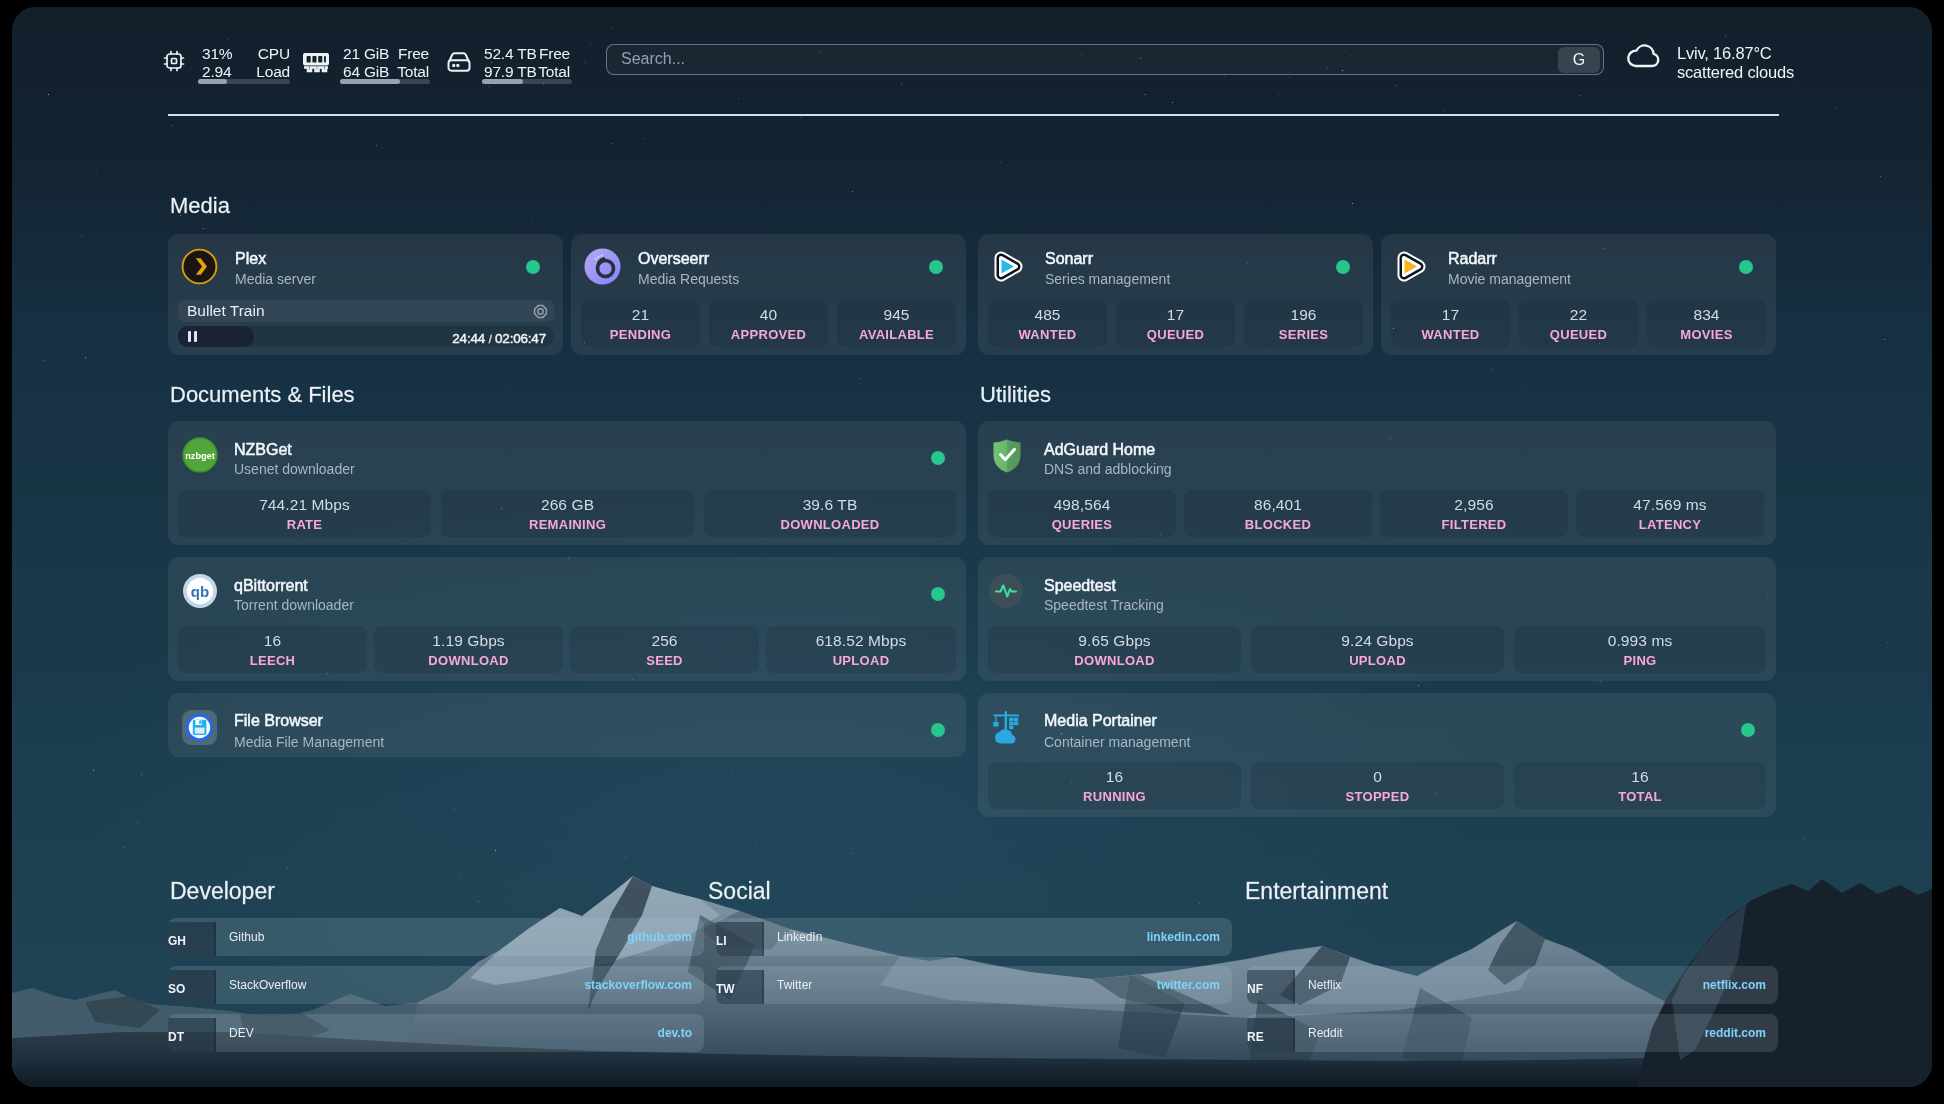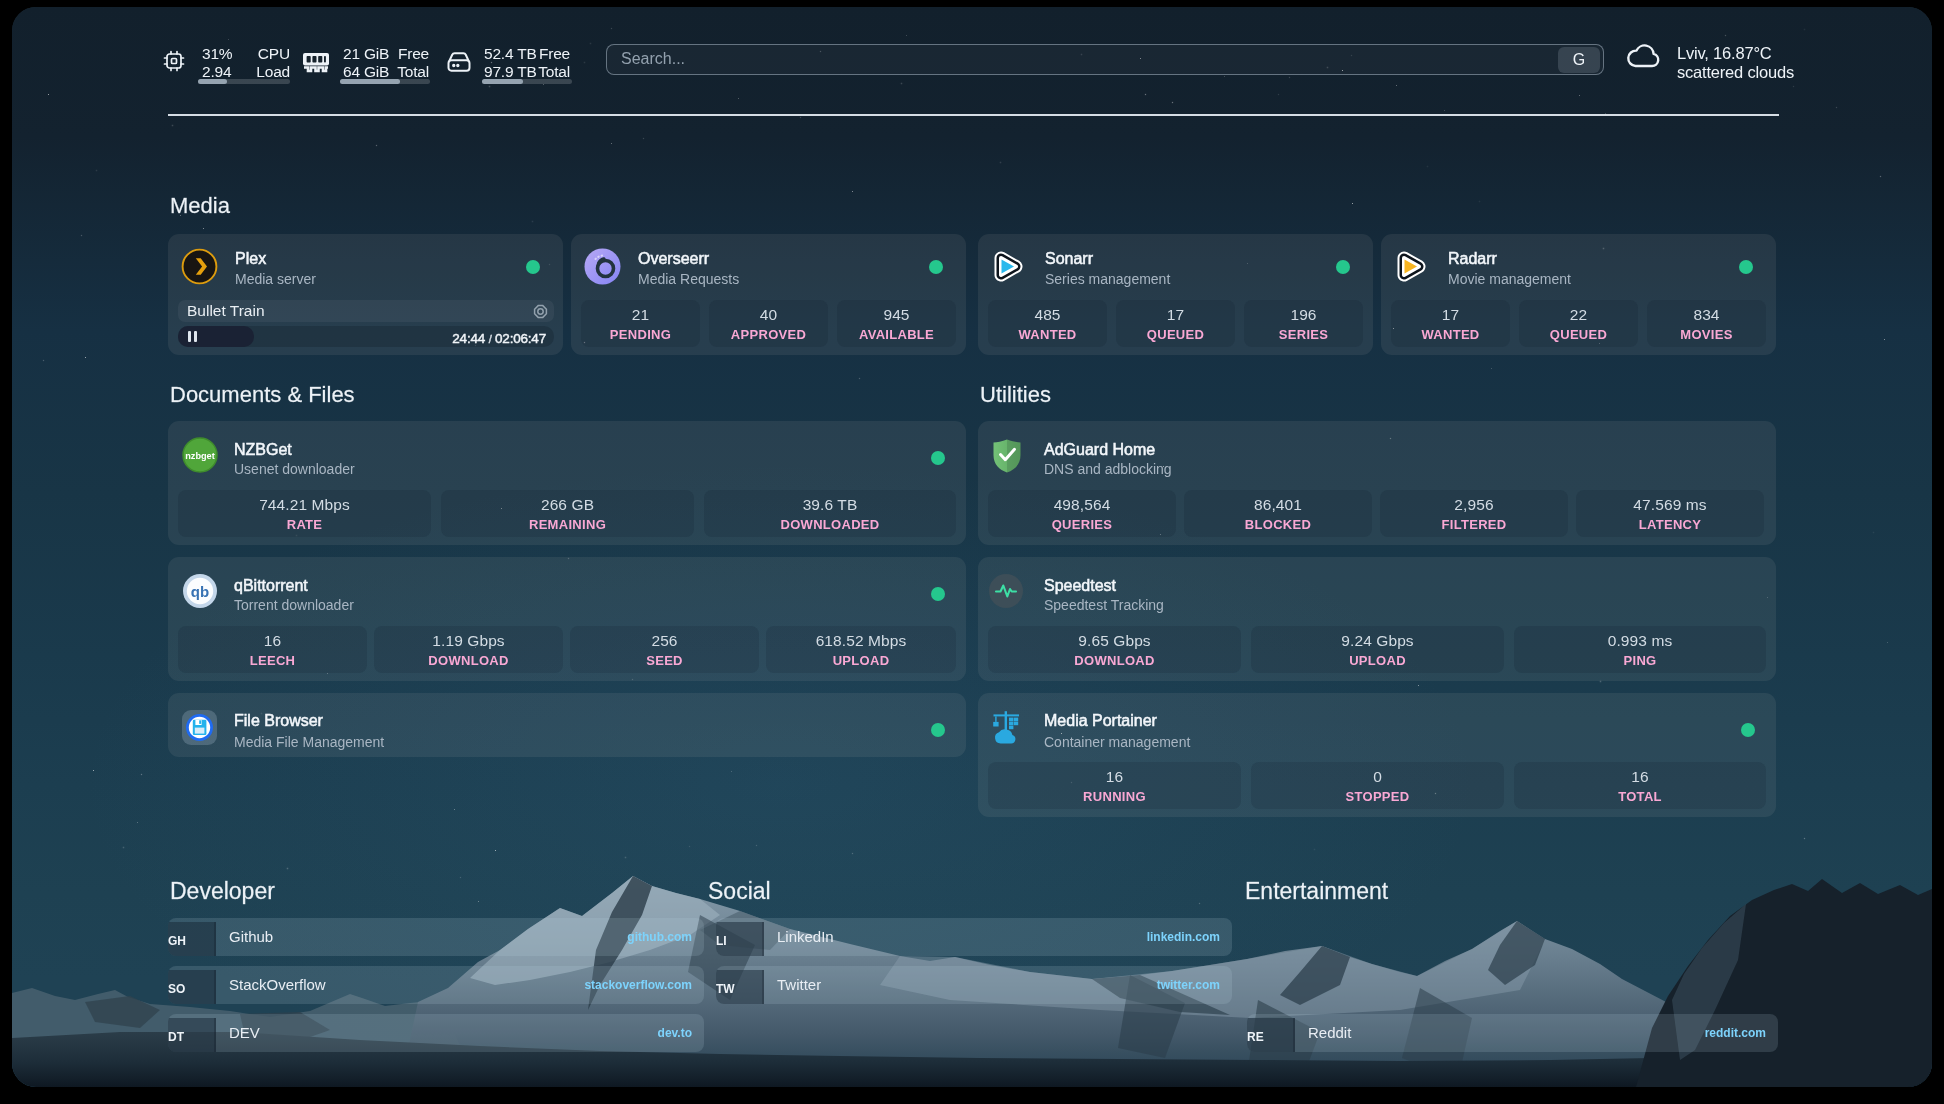--- a/index.html
+++ b/index.html
@@ -27,21 +27,21 @@
   .svc-t { position:absolute; color:#f2f6fa; font-size:16px; line-height:16px; font-weight:400; -webkit-text-stroke:0.55px #f2f6fa; white-space:nowrap; }
   .svc-s { position:absolute; color:#a9b6c3; font-size:14px; line-height:14px; white-space:nowrap; }
   .dot { position:absolute; width:14px; height:14px; border-radius:50%; background:#25c78d; }
   .tile { position:absolute; height:47px; background:rgba(8,18,28,0.13); border-radius:8px; text-align:center; color:#d3dce4; }
   .tile b { display:block; margin-top:6.5px; font-size:15.5px; line-height:15.5px; font-weight:400; letter-spacing:0.1px;}
   .tile span { display:block; margin-top:5.5px; font-size:13px; line-height:13px; font-weight:700; color:#f9a8d4; letter-spacing:0.3px; }
   .bmh { font-size:23px; }
   .bmrow { position:absolute; height:38px; border-radius:8px; background:rgba(190,214,231,0.155); overflow:hidden; }
   .chip { position:absolute; left:0; top:4px; width:48px; height:38px; background:rgba(22,38,52,0.5);
      color:#eef3f8; font-size:12px; font-weight:700; text-align:left; line-height:38px; border-right:2px solid rgba(10,20,30,0.25);}
-  .bname { position:absolute; left:61px; top:0; line-height:38px; color:#e9eef4; font-size:15px; }
+  .bname { position:absolute; left:61px; top:0; line-height:38px; color:#e9eef4; font-size:12px; }
   .burl { position:absolute; right:12px; top:0; line-height:38px; color:#7dd3fc; font-size:12px;font-weight:bold; }
 </style>
 </head>
 <body>
 <div id="frame">
   <div class="sky"></div>
   <div class="glow"></div>
   <div class="stars" style="box-shadow:1339px 48px 1px rgba(255,255,255,0.25),531px 77px rgba(255,255,255,0.35),1415px 159px 1.5px rgba(255,255,255,0.25),894px 28px rgba(255,255,255,0.25),477px 79px 1.5px rgba(255,255,255,0.75),84px 163px 1.5px rgba(255,255,255,0.35),889px 76px 1.5px rgba(255,255,255,0.6),599px 21px 1px rgba(255,255,255,0.35),726px 91px rgba(255,255,255,0.35),1593px 106px rgba(255,255,255,0.25),808px 44px 1px rgba(255,255,255,0.45),1266px 87px 1px rgba(255,255,255,0.25),1128px 51px rgba(255,255,255,0.6),1160px 95px 1px rgba(255,255,255,0.75),1212px 69px rgba(255,255,255,0.25),1384px 78px rgba(255,255,255,0.45),1781px 79px 1px rgba(255,255,255,0.25),599px 136px rgba(255,255,255,0.45),788px 110px 1px rgba(255,255,255,0.35),1467px 194px 1.5px rgba(255,255,255,0.25),1330px 63px rgba(255,255,255,0.75),364px 138px 1px rgba(255,255,255,0.6),1340px 196px rgba(255,255,255,0.75),1432px 103px rgba(255,255,255,0.25),1713px 28px 1px rgba(255,255,255,0.45),578px 36px 1.5px rgba(255,255,255,0.35),1824px 100px 1px rgba(255,255,255,0.35),840px 184px rgba(255,255,255,0.6),572px 55px 1.5px rgba(255,255,255,0.35),1133px 87px 1px rgba(255,255,255,0.75),1868px 169px 1px rgba(255,255,255,0.6),479px 55px 1px rgba(255,255,255,0.75),216px 32px rgba(255,255,255,0.25),1315px 60px 1.5px rgba(255,255,255,0.6),160px 118px 1.5px rgba(255,255,255,0.6),988px 155px 1.5px rgba(255,255,255,0.45),1792px 22px 1.5px rgba(255,255,255,0.25),1567px 88px rgba(255,255,255,0.45),631px 131px 1px rgba(255,255,255,0.35),36px 87px rgba(255,255,255,0.75),1069px 47px 1.5px rgba(255,255,255,0.45),1277px 70px 1px rgba(255,255,255,0.35),1591px 241px 1.5px rgba(255,255,255,0.75),31px 353px 1px rgba(255,255,255,0.45),69px 228px 1px rgba(255,255,255,0.45),520px 214px 1.5px rgba(255,255,255,0.35),191px 221px rgba(255,255,255,0.6),1587px 336px rgba(255,255,255,0.35),1381px 321px rgba(255,255,255,0.75),572px 335px 1px rgba(255,255,255,0.75),463px 338px 1px rgba(255,255,255,0.35),847px 371px 1px rgba(255,255,255,0.45),1872px 332px rgba(255,255,255,0.6),537px 257px 1px rgba(255,255,255,0.25),73px 350px rgba(255,255,255,0.75),1235px 256px rgba(255,255,255,0.25),1479px 361px rgba(255,255,255,0.25),168px 208px rgba(255,255,255,0.45),556px 551px 1px rgba(255,255,255,0.45),249px 706px 1.5px rgba(255,255,255,0.35),620px 672px 1px rgba(255,255,255,0.35),856px 638px rgba(255,255,255,0.35),129px 767px 1px rgba(255,255,255,0.6),463px 640px rgba(255,255,255,0.6),719px 764px rgba(255,255,255,0.25),442px 802px rgba(255,255,255,0.45),284px 528px 1.5px rgba(255,255,255,0.35),489px 501px rgba(255,255,255,0.6),315px 666px rgba(255,255,255,0.35),483px 843px rgba(255,255,255,0.75),81px 763px rgba(255,255,255,0.75),125px 815px rgba(255,255,255,0.35),1406px 678px rgba(255,255,255,0.6),1875px 635px rgba(255,255,255,0.25),1378px 431px 1px rgba(255,255,255,0.6),1792px 831px 1px rgba(255,255,255,0.6),1423px 786px 1px rgba(255,255,255,0.75),1148px 527px rgba(255,255,255,0.45),1049px 726px rgba(255,255,255,0.75),1755px 590px rgba(255,255,255,0.25),1588px 674px 1.5px rgba(255,255,255,0.75),1151px 459px rgba(255,255,255,0.75),1861px 525px 1.5px rgba(255,255,255,0.25),1059px 775px 1px rgba(255,255,255,0.35),275px 861px 1.5px rgba(255,255,255,0.75),111px 840px 1.5px rgba(255,255,255,0.6),1187px 896px 1px rgba(255,255,255,0.45),448px 870px 1px rgba(255,255,255,0.35),840px 846px 1px rgba(255,255,255,0.45),677px 839px 1px rgba(255,255,255,0.25),1302px 842px 1.5px rgba(255,255,255,0.25),466px 894px rgba(255,255,255,0.45),744px 838px 1px rgba(255,255,255,0.35),613px 850px 1.5px rgba(255,255,255,0.6)"></div>
   <svg id="mts" viewBox="0 0 1920 320" preserveAspectRatio="none">
     <defs>
@@ -398,18 +398,23 @@
   <div class="bmrow" style="left:716px;top:918px;width:516px">
       <div class="chip">LI</div>
       <div class="bname">LinkedIn</div>
       <div class="burl">linkedin.com</div>
     </div>
   <div class="bmrow" style="left:716px;top:966px;width:516px">
       <div class="chip">TW</div>
       <div class="bname">Twitter</div>
       <div class="burl">twitter.com</div>
     </div>
+  <div class="bmrow" style="left:1247px;top:966px;width:531px">
+      <div class="chip">NF</div>
+      <div class="bname">Netflix</div>
+      <div class="burl">netflix.com</div>
+    </div>
   <div class="bmrow" style="left:1247px;top:1014px;width:531px">
       <div class="chip">RE</div>
       <div class="bname">Reddit</div>
       <div class="burl">reddit.com</div>
     </div>
 </div>
 
 </body></html>

